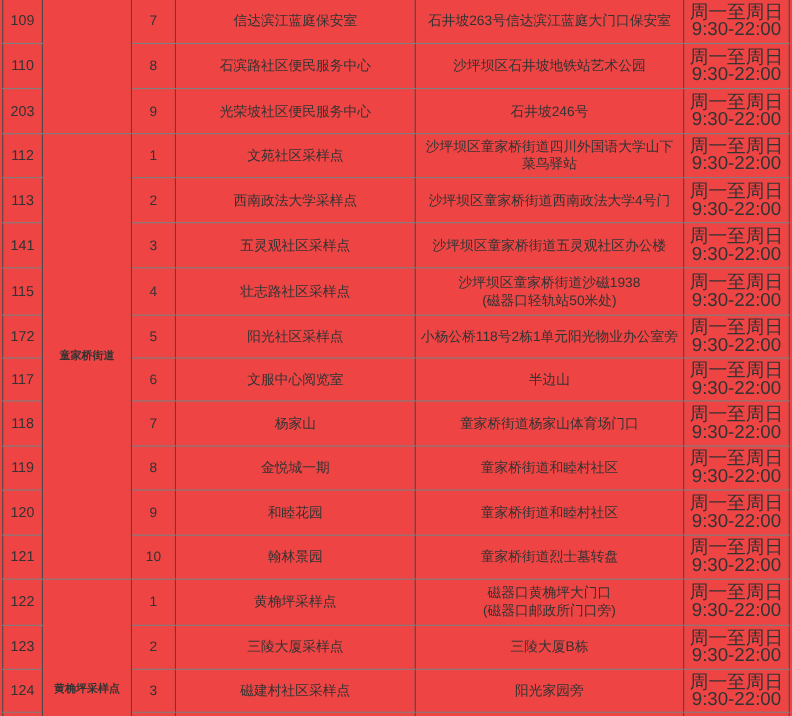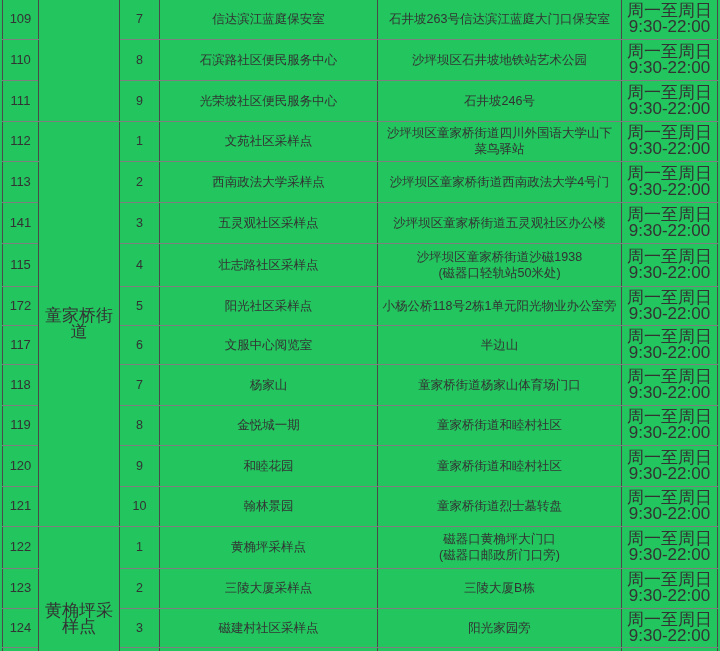--- a/index.html
+++ b/index.html
@@ -6,21 +6,21 @@
     margin: 0;
     padding: 0;
     background: #ffffff;
     font-family: "Liberation Sans", "DejaVu Sans", sans-serif;
   }
   #page {
     position: relative;
     width: 720px;
     height: 651px;
     overflow: hidden;
-    background: #22c55e;
+    background: #ef4444;
   }
   table.sites {
     position: absolute;
     left: 2px;
     top: 0;
     border-collapse: collapse;
     table-layout: fixed;
     width: 715px;
     color: #333333;
     font-size: 12.5px;
@@ -39,21 +39,21 @@
   }
   table.sites tr { height: 40px; }
   table.sites tr.h43 { height: 43px; margin-left: 43px; }
   table.sites tr.h42 { height: 42px; }
   table.sites tr.h39 { height: 39px; }
   table.sites tr.h41 { height: 41px; }
   table.sites tr.partial { height: 4px; }
   table.sites tr.partial td { padding: 0; }
   table.sites tr:first-child td { border-top: none; }
   td.c-no { font-size: 13px; }
-  td.c-street { font-size: 17px; }
+  td.c-street { font-size: 10px; font-weight: bold; }
   td.c-street.street-bottom {
     vertical-align: bottom;
     padding-bottom: 16px;
   }
   td.c-hours { font-size: 17px; }
 </style>
 </head>
 <body>
 
 <div id="page">
@@ -91,21 +91,21 @@
           <div>沙坪坝区石井坡地铁站艺术公园</div>
           <div></div>
         </td>
         <td class="c-hours">
           <div>周一至周日</div>
           <div>9:30-22:00</div>
         </td>
       </tr>
 
       <tr class="h41">
-        <td class="c-no">111</td>
+        <td class="c-no">203</td>
         <td class="c-seq">9</td>
         <td class="c-name">光荣坡社区便民服务中心</td>
         <td class="c-addr">
           <div>石井坡246号</div>
           <div></div>
         </td>
         <td class="c-hours">
           <div>周一至周日</div>
           <div>9:30-22:00</div>
         </td>

